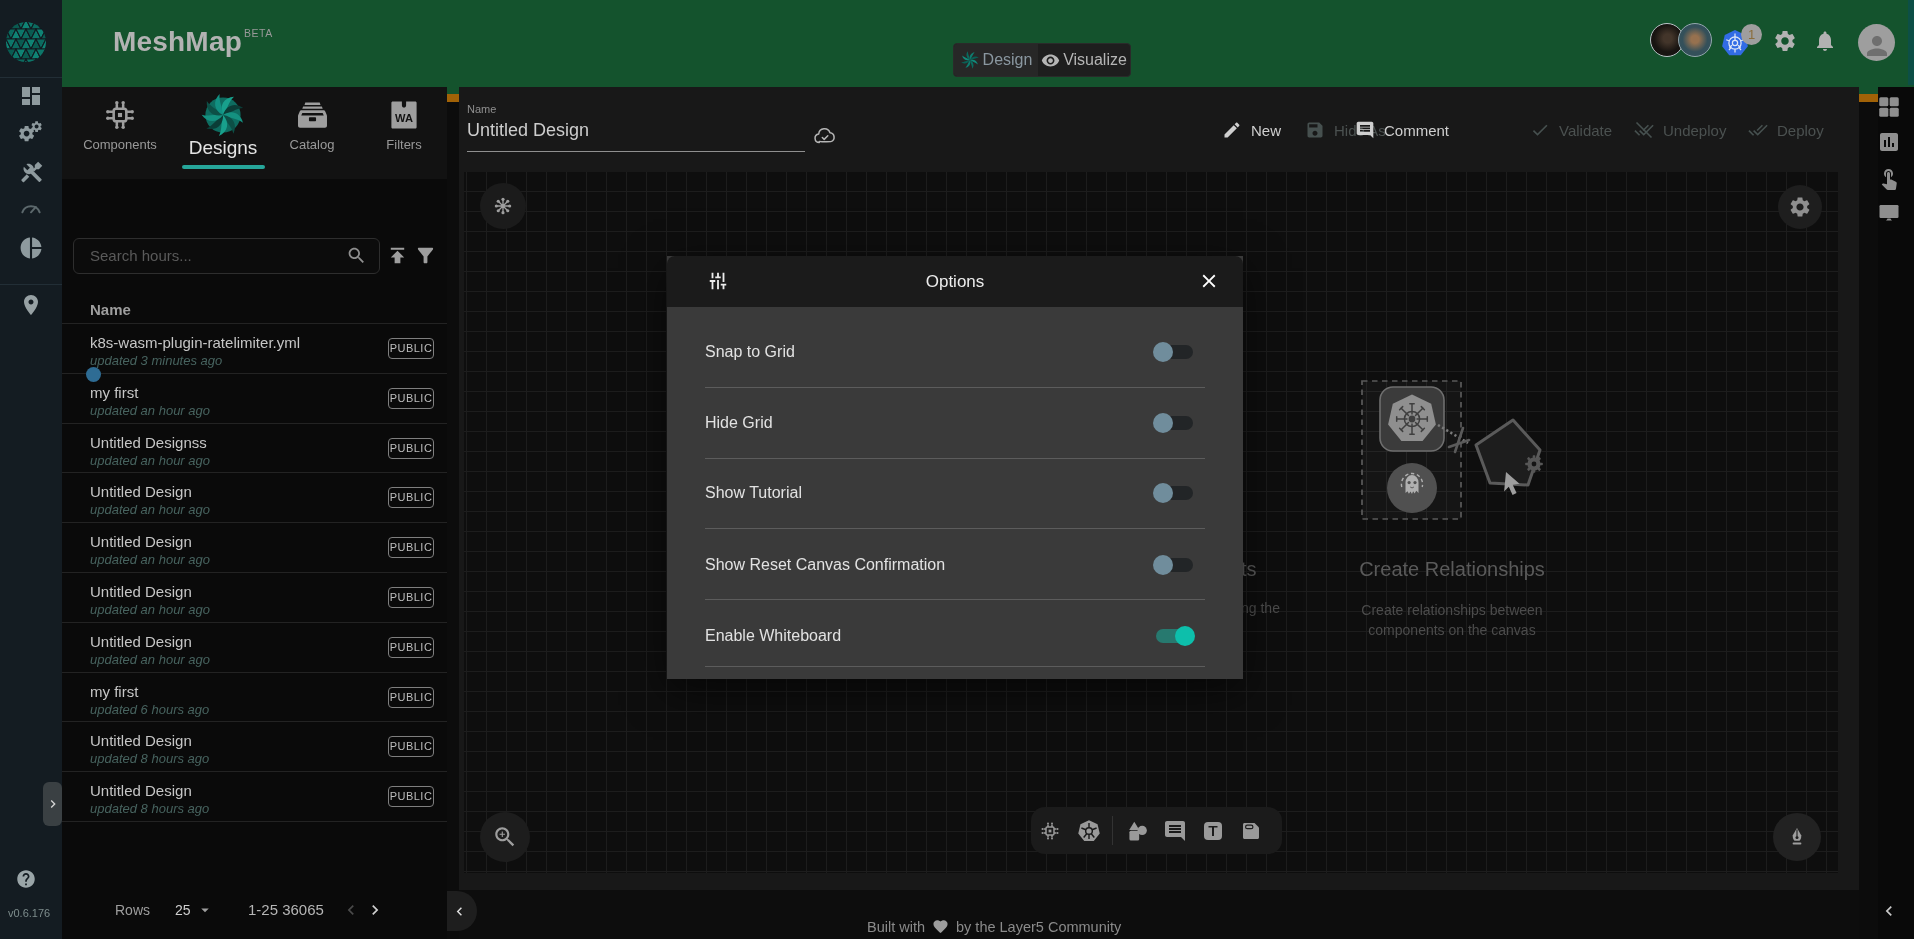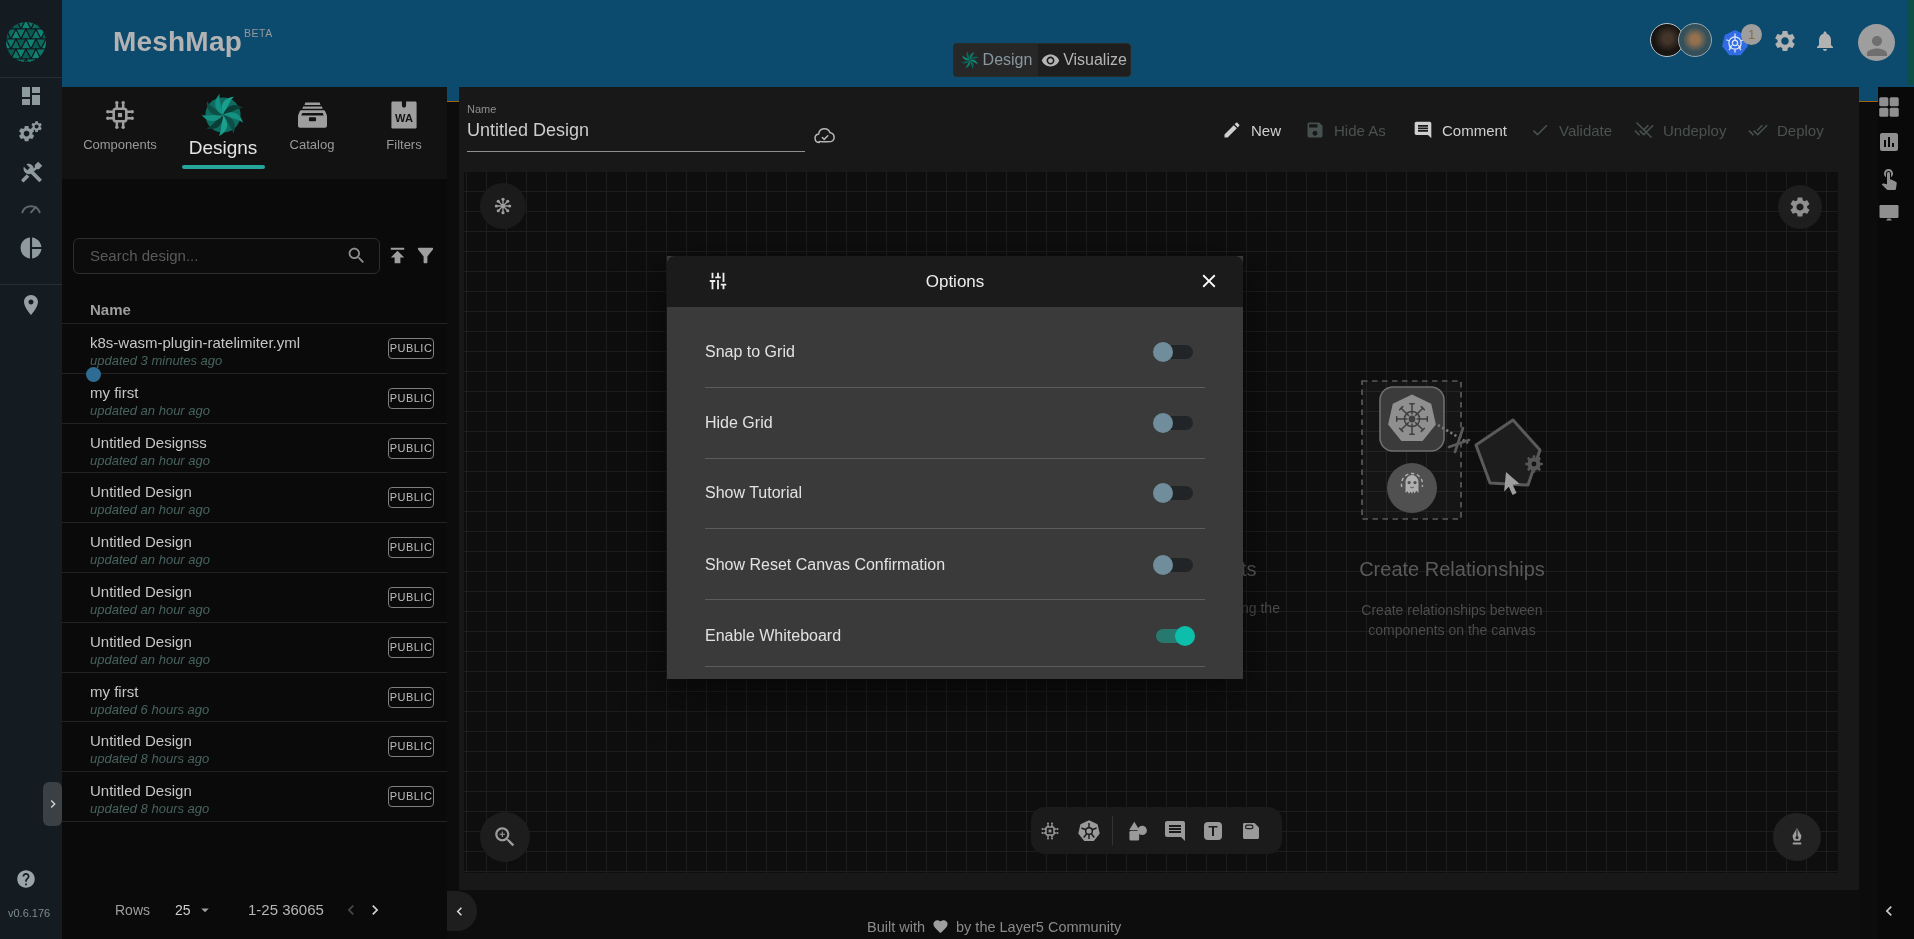--- a/index.html
+++ b/index.html
@@ -2,22 +2,22 @@
 <html><head>
 <meta charset="utf-8">
 <style>
   * { margin:0; padding:0; box-sizing:border-box; }
   html,body { width:1914px; height:939px; overflow:hidden; background:#0c0c0c;
     font-family:"Liberation Sans", sans-serif; }
   .abs { position:absolute; }
   #page { position:relative; width:1914px; height:939px; }
 
   
-  #header { position:absolute; left:0; top:0; width:1914px; height:102px; background:#0c4a6e;
-    border-bottom:1px solid #a16207; }
+  #header { position:absolute; left:0; top:0; width:1914px; height:102px; background:#14532d;
+    border-bottom:8px solid #a16207; }
   #brand { position:absolute; left:113px; top:26px; color:#b3b3b3; font-size:28px; font-weight:bold; letter-spacing:.2px;}
   #brand .beta { font-size:10.5px; font-weight:normal; color:#999; vertical-align:14px; letter-spacing:.5px; margin-left:2px;}
   #tealbar { position:absolute; left:1908px; top:0; width:6px; height:85px; background:#0d4f46; }
 
   
   #switch { position:absolute; left:953px; top:43px; height:34px; display:flex; border-radius:4px; overflow:hidden; background:#1e1e1e; border:1px solid #2a2a2a; }
   #switch .seg { display:flex; align-items:center; justify-content:center; gap:3px; font-size:16px; }
   #switch .seg.design { width:84px; }
   #switch .seg.visual { width:92px; }
   #switch .seg.design { background:#272727; color:#8a97a0; }
@@ -170,21 +170,21 @@
             <path d="M3 17.25V21h3.75L17.81 9.94l-3.75-3.75L3 17.25zM20.71 7.04c.39-.39.39-1.02 0-1.41l-2.34-2.34c-.39-.39-1.02-.39-1.41 0l-1.83 1.83 3.75 3.75 1.83-1.83z"></path>
           </svg>
           <span>New</span>
         </div>
         <div class="tb dis" style="left:846px;">
           <svg width="20" height="20" viewBox="0 0 24 24" fill="#46504f">
             <path d="M17 3H5c-1.11 0-2 .9-2 2v14c0 1.1.89 2 2 2h14c1.1 0 2-.9 2-2V7l-4-4zm-5 16c-1.66 0-3-1.34-3-3s1.34-3 3-3 3 1.34 3 3-1.34 3-3 3zm3-10H5V5h10v4z"></path>
           </svg>
           <span>Hide As</span>
         </div>
-        <div class="tb en" style="left:954px;">
+        <div class="tb en" style="left:896px;">
           <svg width="20" height="20" viewBox="0 0 24 24" fill="#cfcfcf">
             <path d="M21.99 4c0-1.1-.89-2-1.99-2H4c-1.1 0-2 .9-2 2v12c0 1.1.9 2 2 2h14l4 4-.01-18zM18 14H6v-2h12v2zm0-3H6V9h12v2zm0-3H6V6h12v2z"></path>
           </svg>
           <span>Comment</span>
         </div>
         <div class="tb dis" style="left:1071px;">
           <svg width="20" height="20" viewBox="0 0 24 24" fill="#46504f">
             <path d="M9 16.17L4.83 12l-1.42 1.41L9 19 21 7l-1.41-1.41z"></path>
           </svg>
           <span>Validate</span>
@@ -392,21 +392,21 @@
             </svg>
           </div>Catalog</div>
         <div class="tab" style="left:294px;"><div class="ticon">
             <svg width="36" height="36" viewBox="0 0 24 24">
 <path d="M4.5 3h6.1v2.6c0 .8.6 1.4 1.4 1.4s1.4-.6 1.4-1.4V3h6.1c.5 0 .9.4.9.9v16.2c0 .5-.4.9-.9.9h-15c-.5 0-.9-.4-.9-.9V3.9c0-.5.4-.9.9-.9z" fill="#9e9e9e"></path>
 <text x="12" y="16.4" font-family="Liberation Sans, sans-serif" font-size="7.4" font-weight="bold" fill="#121212" text-anchor="middle">WA</text>
             </svg>
           </div>Filters</div>
       </div>
     <div id="tabline"></div>
-    <div id="searchbox">Search design...</div>
+    <div id="searchbox">Search hours...</div>
     <div id="colname">Name</div>
       <div class="abs" style="left:284px;top:158px;line-height:0;"><svg width="21" height="21" viewBox="0 0 24 24" fill="#8f8f8f">
           <path d="M15.5 14h-.79l-.28-.27C15.41 12.59 16 11.11 16 9.5 16 5.91 13.09 3 9.5 3S3 5.91 3 9.5 5.91 16 9.5 16c1.61 0 3.09-.59 4.23-1.57l.27.28v.79l5 5L20.49 19l-5-4.99zm-6 0C7.01 14 5 11.99 5 9.5S7.01 5 9.5 5 14 7.01 14 9.5 11.99 14 9.5 14z"></path>
         </svg></div>
 <div class="abs" style="left:324px;top:157px;line-height:0;"><svg width="23" height="23" viewBox="0 0 24 24" fill="#9e9e9e">
           <path d="M5 4v2h14V4H5zm0 10h4v6h6v-6h4l-7-7-7 7z"></path>
         </svg></div>
 <div class="abs" style="left:352px;top:157px;line-height:0;"><svg width="23" height="23" viewBox="0 0 24 24" fill="#9e9e9e">
           <path d="M4.25 5.61C6.27 8.2 10 13 10 13v6c0 .55.45 1 1 1h2c.55 0 1-.45 1-1v-6s3.72-4.8 5.74-7.39c.51-.66.04-1.61-.79-1.61H5.04c-.83 0-1.3.95-.79 1.61z"></path>
         </svg></div>

